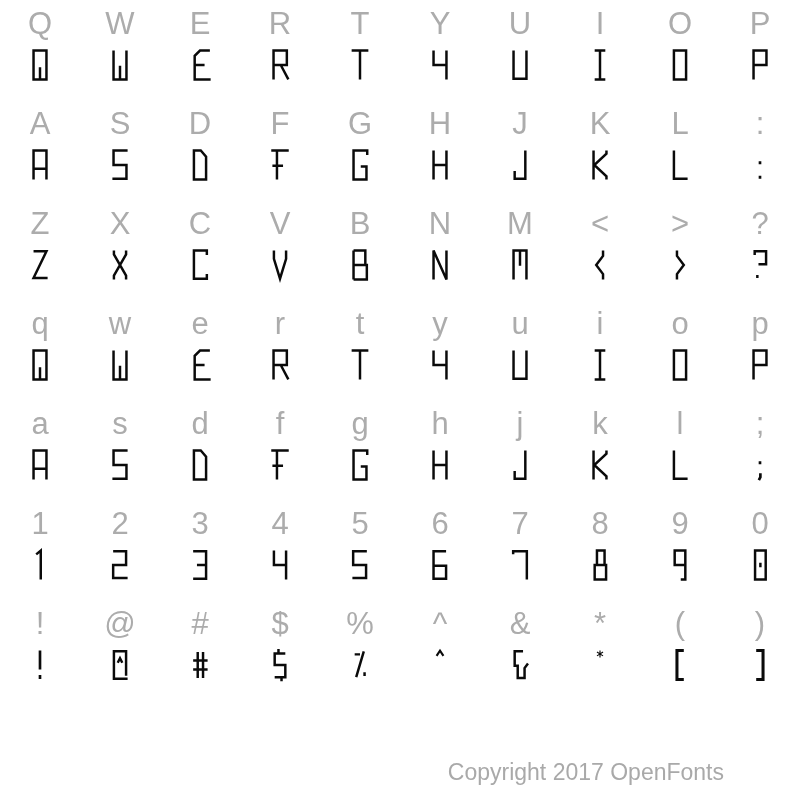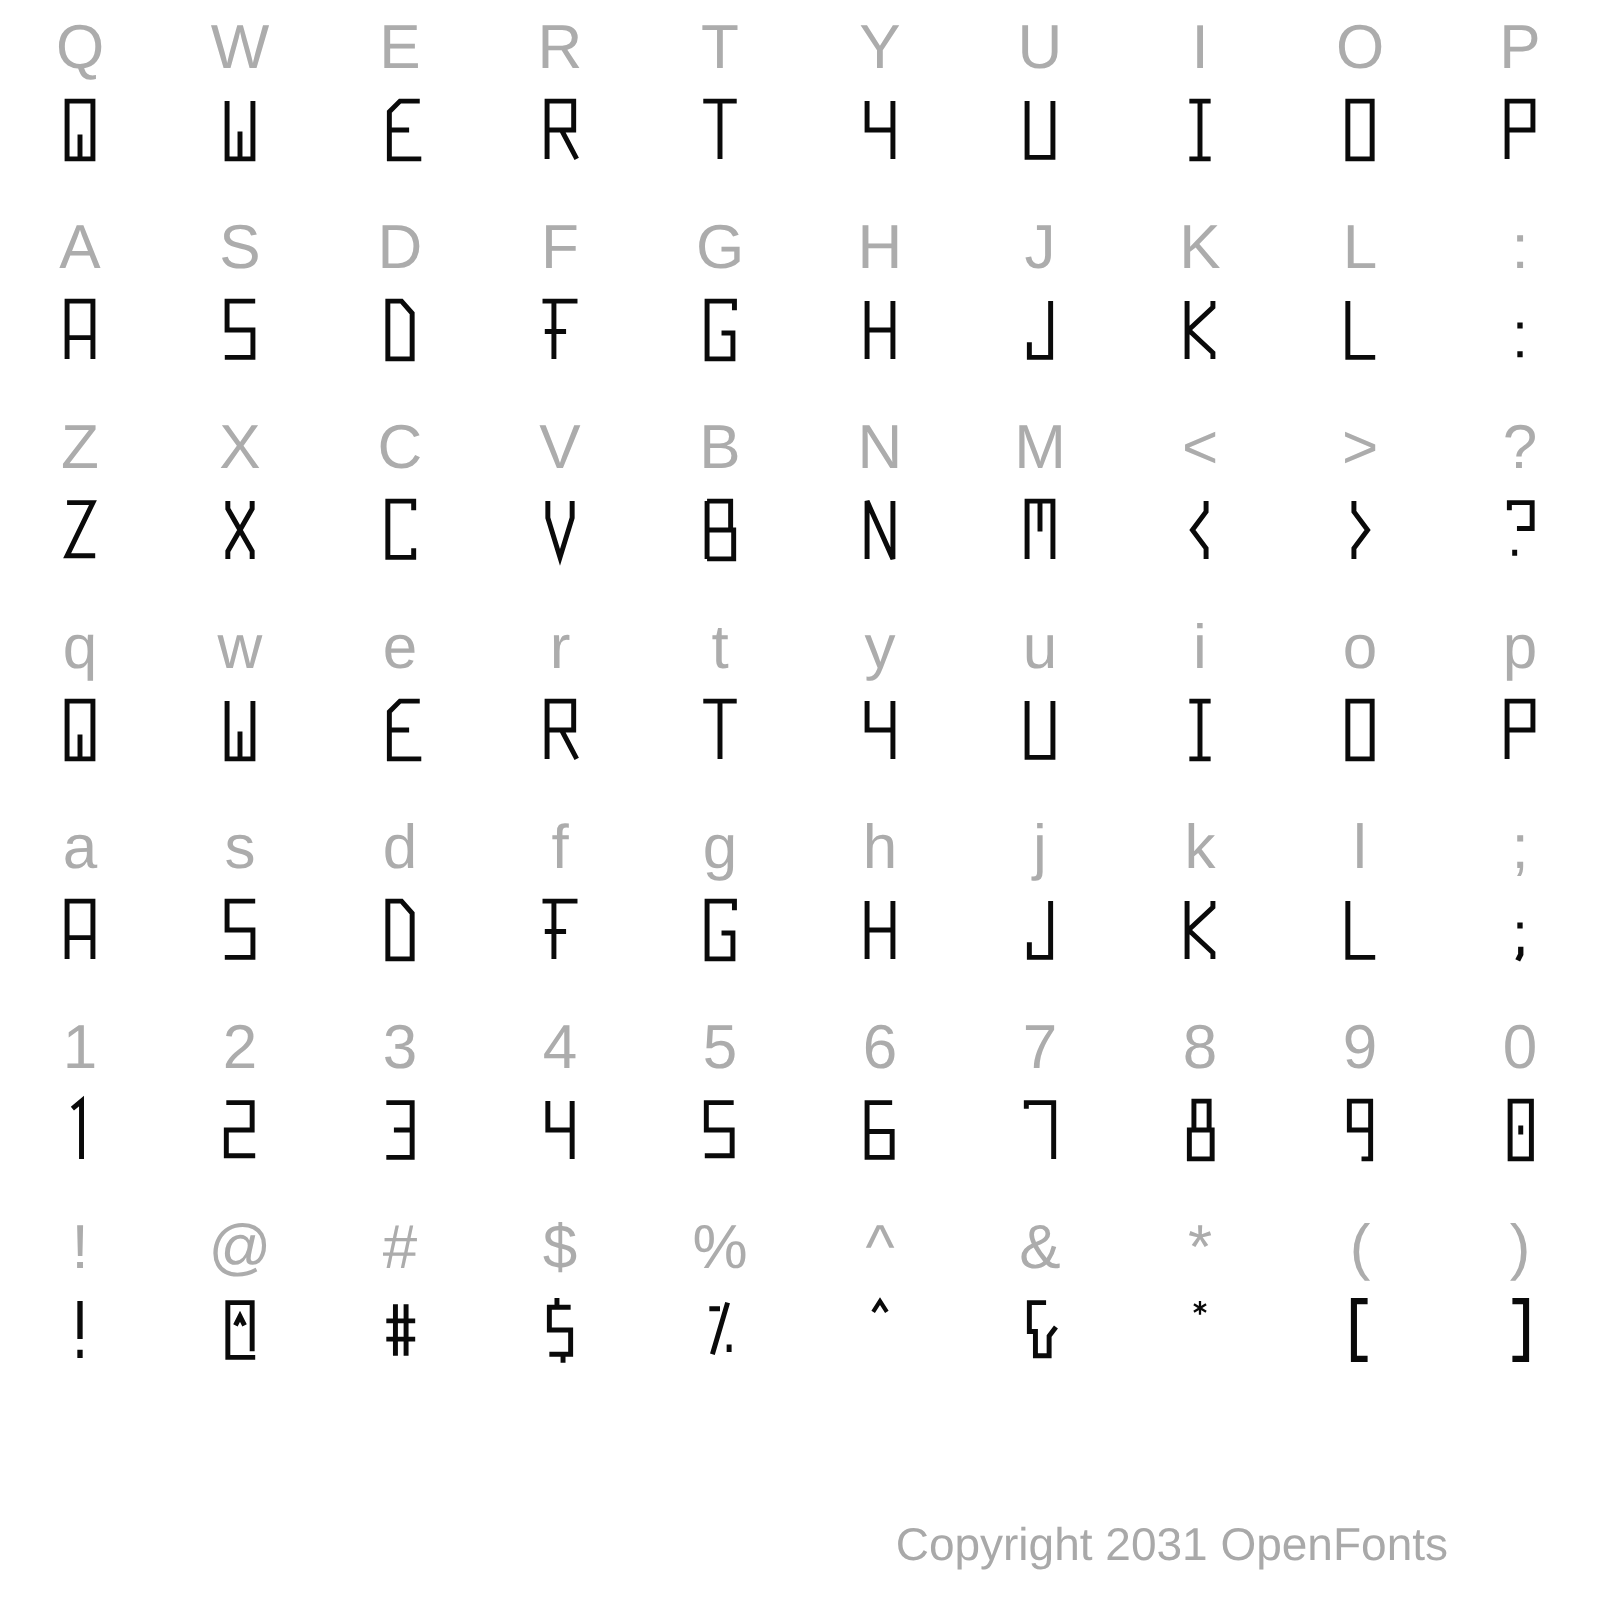--- a/index.html
+++ b/index.html
@@ -495,13 +495,13 @@
         </div>
         <div class="glyph-cell">
           <svg class="glyph-svg" viewBox="0 0 100 100">
             <path d="M40 12 H58 V88 H40" style="stroke-width: 8;"></path>
           </svg>
         </div>
       </div>
     </div>
   </div>
 
-<div class="footer">Copyright 2031 OpenFonts</div>
+<div class="footer">Copyright 2017 OpenFonts</div>
 
 </body></html>

